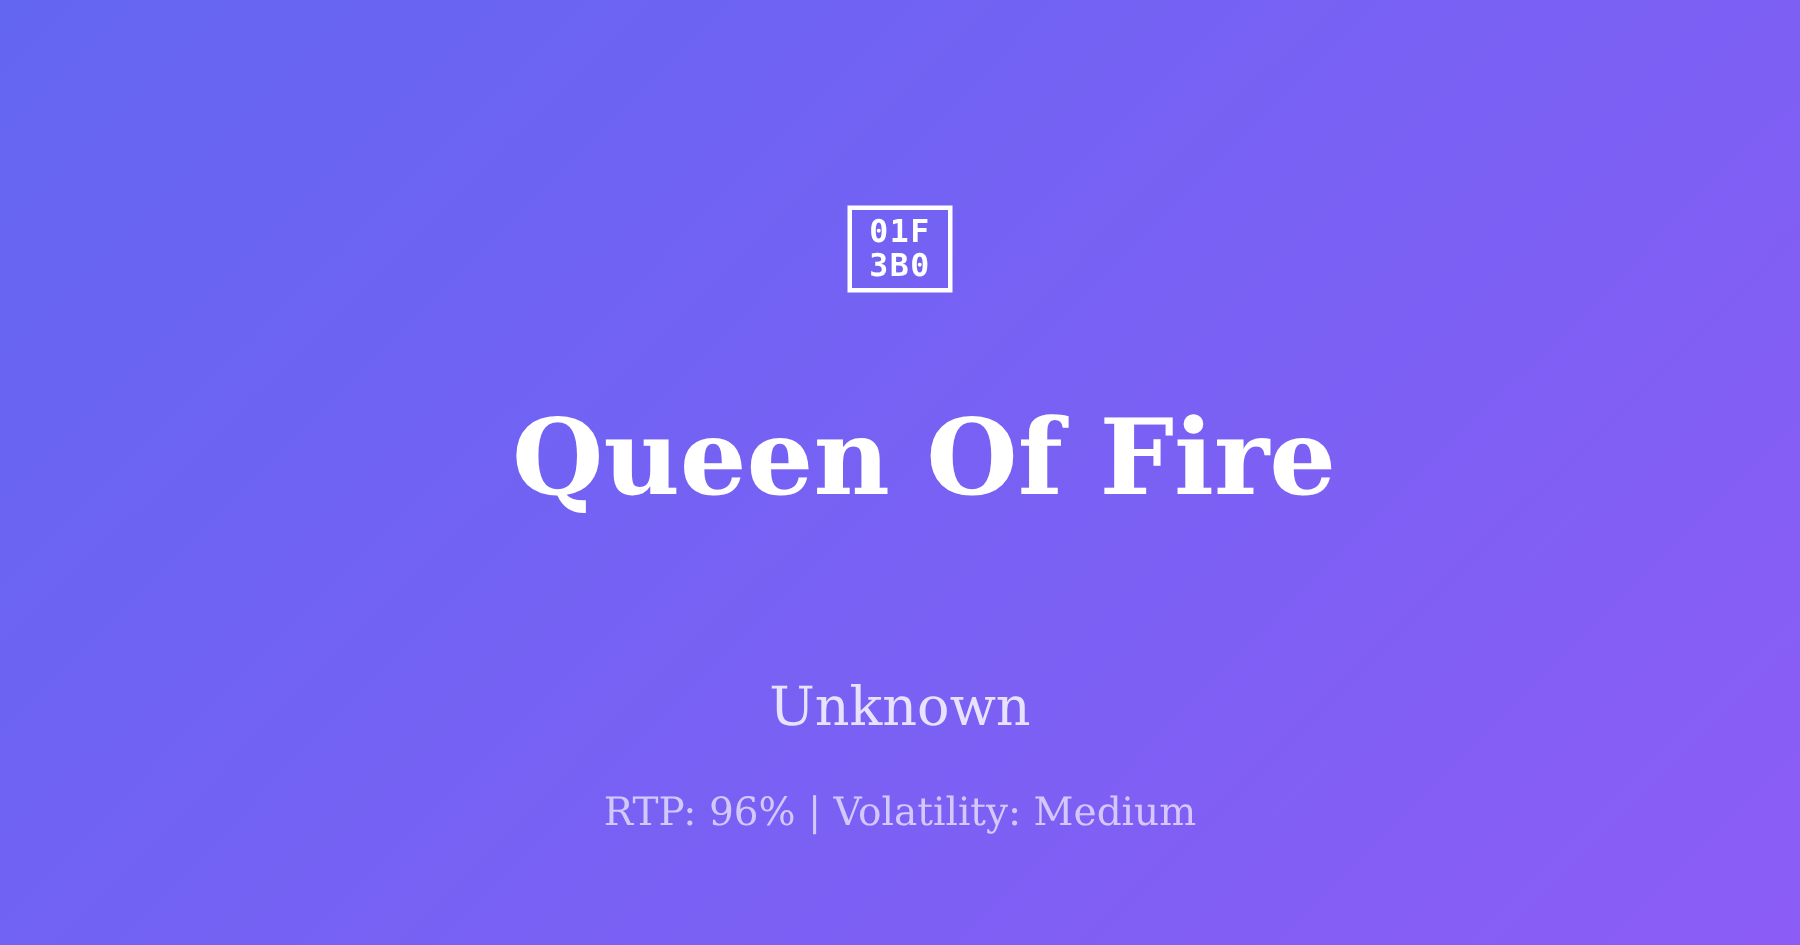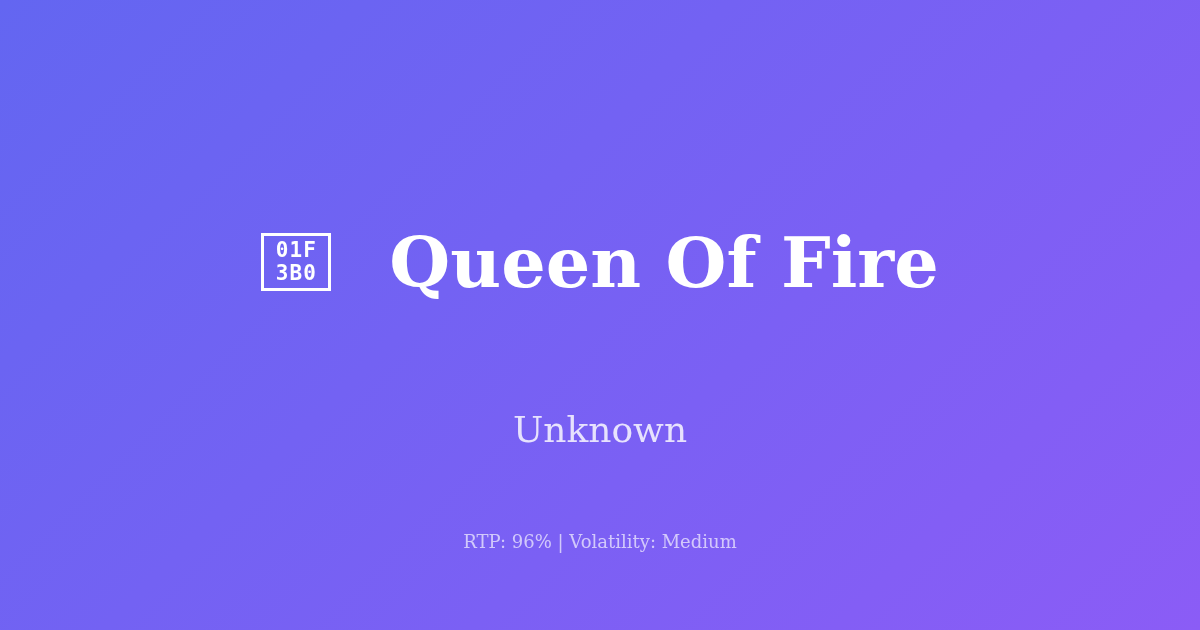--- a/index.html
+++ b/index.html
@@ -23,21 +23,21 @@
     flex-direction: column;
     align-items: center;
     justify-content: center;
     background: linear-gradient(135deg, #6366F1 0%, #8B5CF6 100%);
     overflow: hidden;
   }
 
   
   .title-row {
     display: flex;
-    flex-direction: row;
+    flex-direction: column;
     align-items: center;
     justify-content: center;
     gap: 26px;
     margin: 0;
     padding: 0 40px;
     max-width: 1120px;
   }
 
   .game-title {
     font-family: "DejaVu Serif", "Liberation Serif", serif;
@@ -87,21 +87,21 @@
   }
 
   
   .game-meta {
     position: absolute;
     left: 0;
     right: 0;
     top: 528px;
     font-family: "DejaVu Serif", "Liberation Serif", serif;
     font-weight: normal;
-    font-size: 18px;
+    font-size: 26px;
     line-height: 28px;
     color: rgba(255, 255, 255, 0.66);
     text-align: center;
     white-space: nowrap;
   }
 </style>
 </head>
 <body>
 
 <div id="og-card" style="background: linear-gradient(135deg, rgb(99, 102, 241) 0%, rgb(139, 92, 246) 100%);">

